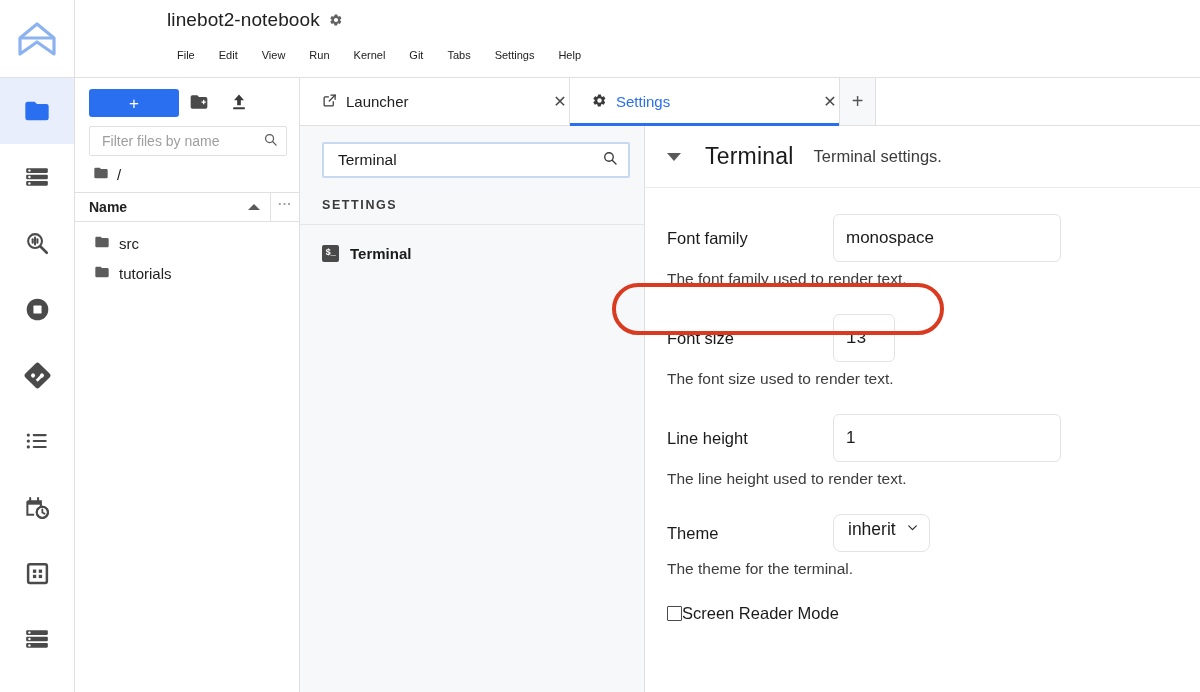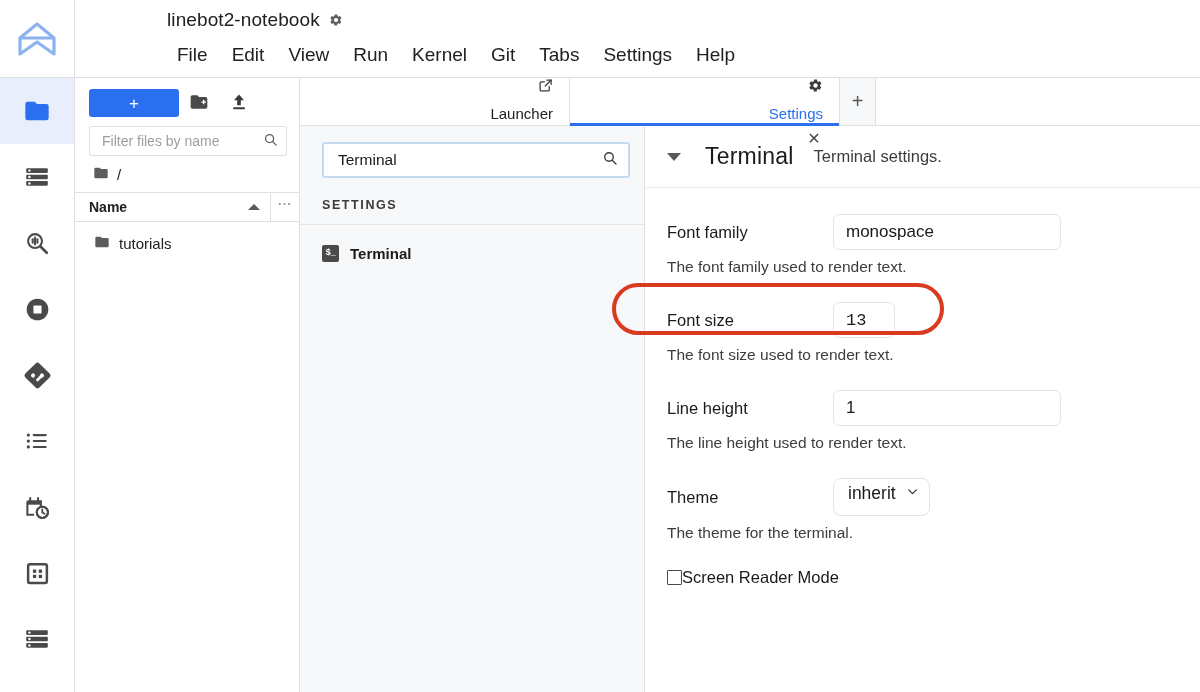--- a/index.html
+++ b/index.html
@@ -65,21 +65,21 @@
   }
   .menu-row {
     display: flex;
     align-items: center;
     gap: 0px;
     height: 32px;
     padding-left: 76px;
     margin-top: 4px;
   }
   .menu-item {
-    font-size: 19px;
+    font-size: 11px;
     color: #212121;
     padding: 4px 12px;
     cursor: default;
     white-space: nowrap;
   }
   .menu-item:first-child { padding-left: 10px; }
 
   
   .body-row {
     flex: 1 1 auto;
@@ -232,31 +232,30 @@
   .tabbar {
     display: flex;
     align-items: stretch;
     height: 48px;
     flex: 0 0 48px;
     background: #f7f8fa;
     border-bottom: 1px solid #e0e0e0;
   }
   .tab {
     display: flex;
-    align-items: flex-end;
+    align-items: center;
     gap: 9px;
-    padding: 0 16px 0 22px;
+    padding: 0 0 0 22px;
     min-width: 270px;
     background: #ffffff;
     border-right: 1px solid #e0e0e0;
     font-size: 15px;
     color: #212121;
     cursor: pointer;
     position: relative;
-    flex-direction: column;
   }
   .tab .tab-label { flex: 1 1 auto; }
   .tab.active { color: #2a6ff0; }
   .tab.active::after {
     content: "";
     position: absolute;
     left: 0; right: 0; bottom: -1px;
     height: 3px;
     background: #2a6ff0;
   }
@@ -397,21 +396,21 @@
     gap: 8px;
     margin-bottom: 8px;
   }
   .field-label {
     width: 158px;
     flex: 0 0 158px;
     font-size: 16.5px;
     color: #1a1a1a;
   }
   .field-input {
-    height: 36px;
+    height: 48px;
     border: 1px solid #e3e3e3;
     border-radius: 6px;
     background: #ffffff;
     font-size: 17px;
     color: #1a1a1a;
     font-family: inherit;
     padding: 0 12px;
     outline: none;
   }
   .w-wide { width: 228px; }
@@ -668,20 +667,28 @@
 
       <div class="fb-header">
         <div class="col-name">
           <span>Name</span>
           <span class="sort-caret"></span>
         </div>
         <div class="col-dots">...</div>
       </div>
 
       <div class="fb-list">
+        <div class="fb-row">
+          <span>
+            <svg width="16" height="16" viewBox="0 0 24 24" fill="#5c5c5c">
+              <path d="M10 4H4a2 2 0 0 0-2 2v12a2 2 0 0 0 2 2h16a2 2 0 0 0 2-2V8a2 2 0 0 0-2-2h-8z"></path>
+            </svg>
+          </span>
+          <span>src</span>
+        </div>
         <div class="fb-row">
           <span>
             <svg width="16" height="16" viewBox="0 0 24 24" fill="#5c5c5c">
               <path d="M10 4H4a2 2 0 0 0-2 2v12a2 2 0 0 0 2 2h16a2 2 0 0 0 2-2V8a2 2 0 0 0-2-2h-8z"></path>
             </svg>
           </span>
           <span>tutorials</span>
         </div>
       </div>
     </div>

